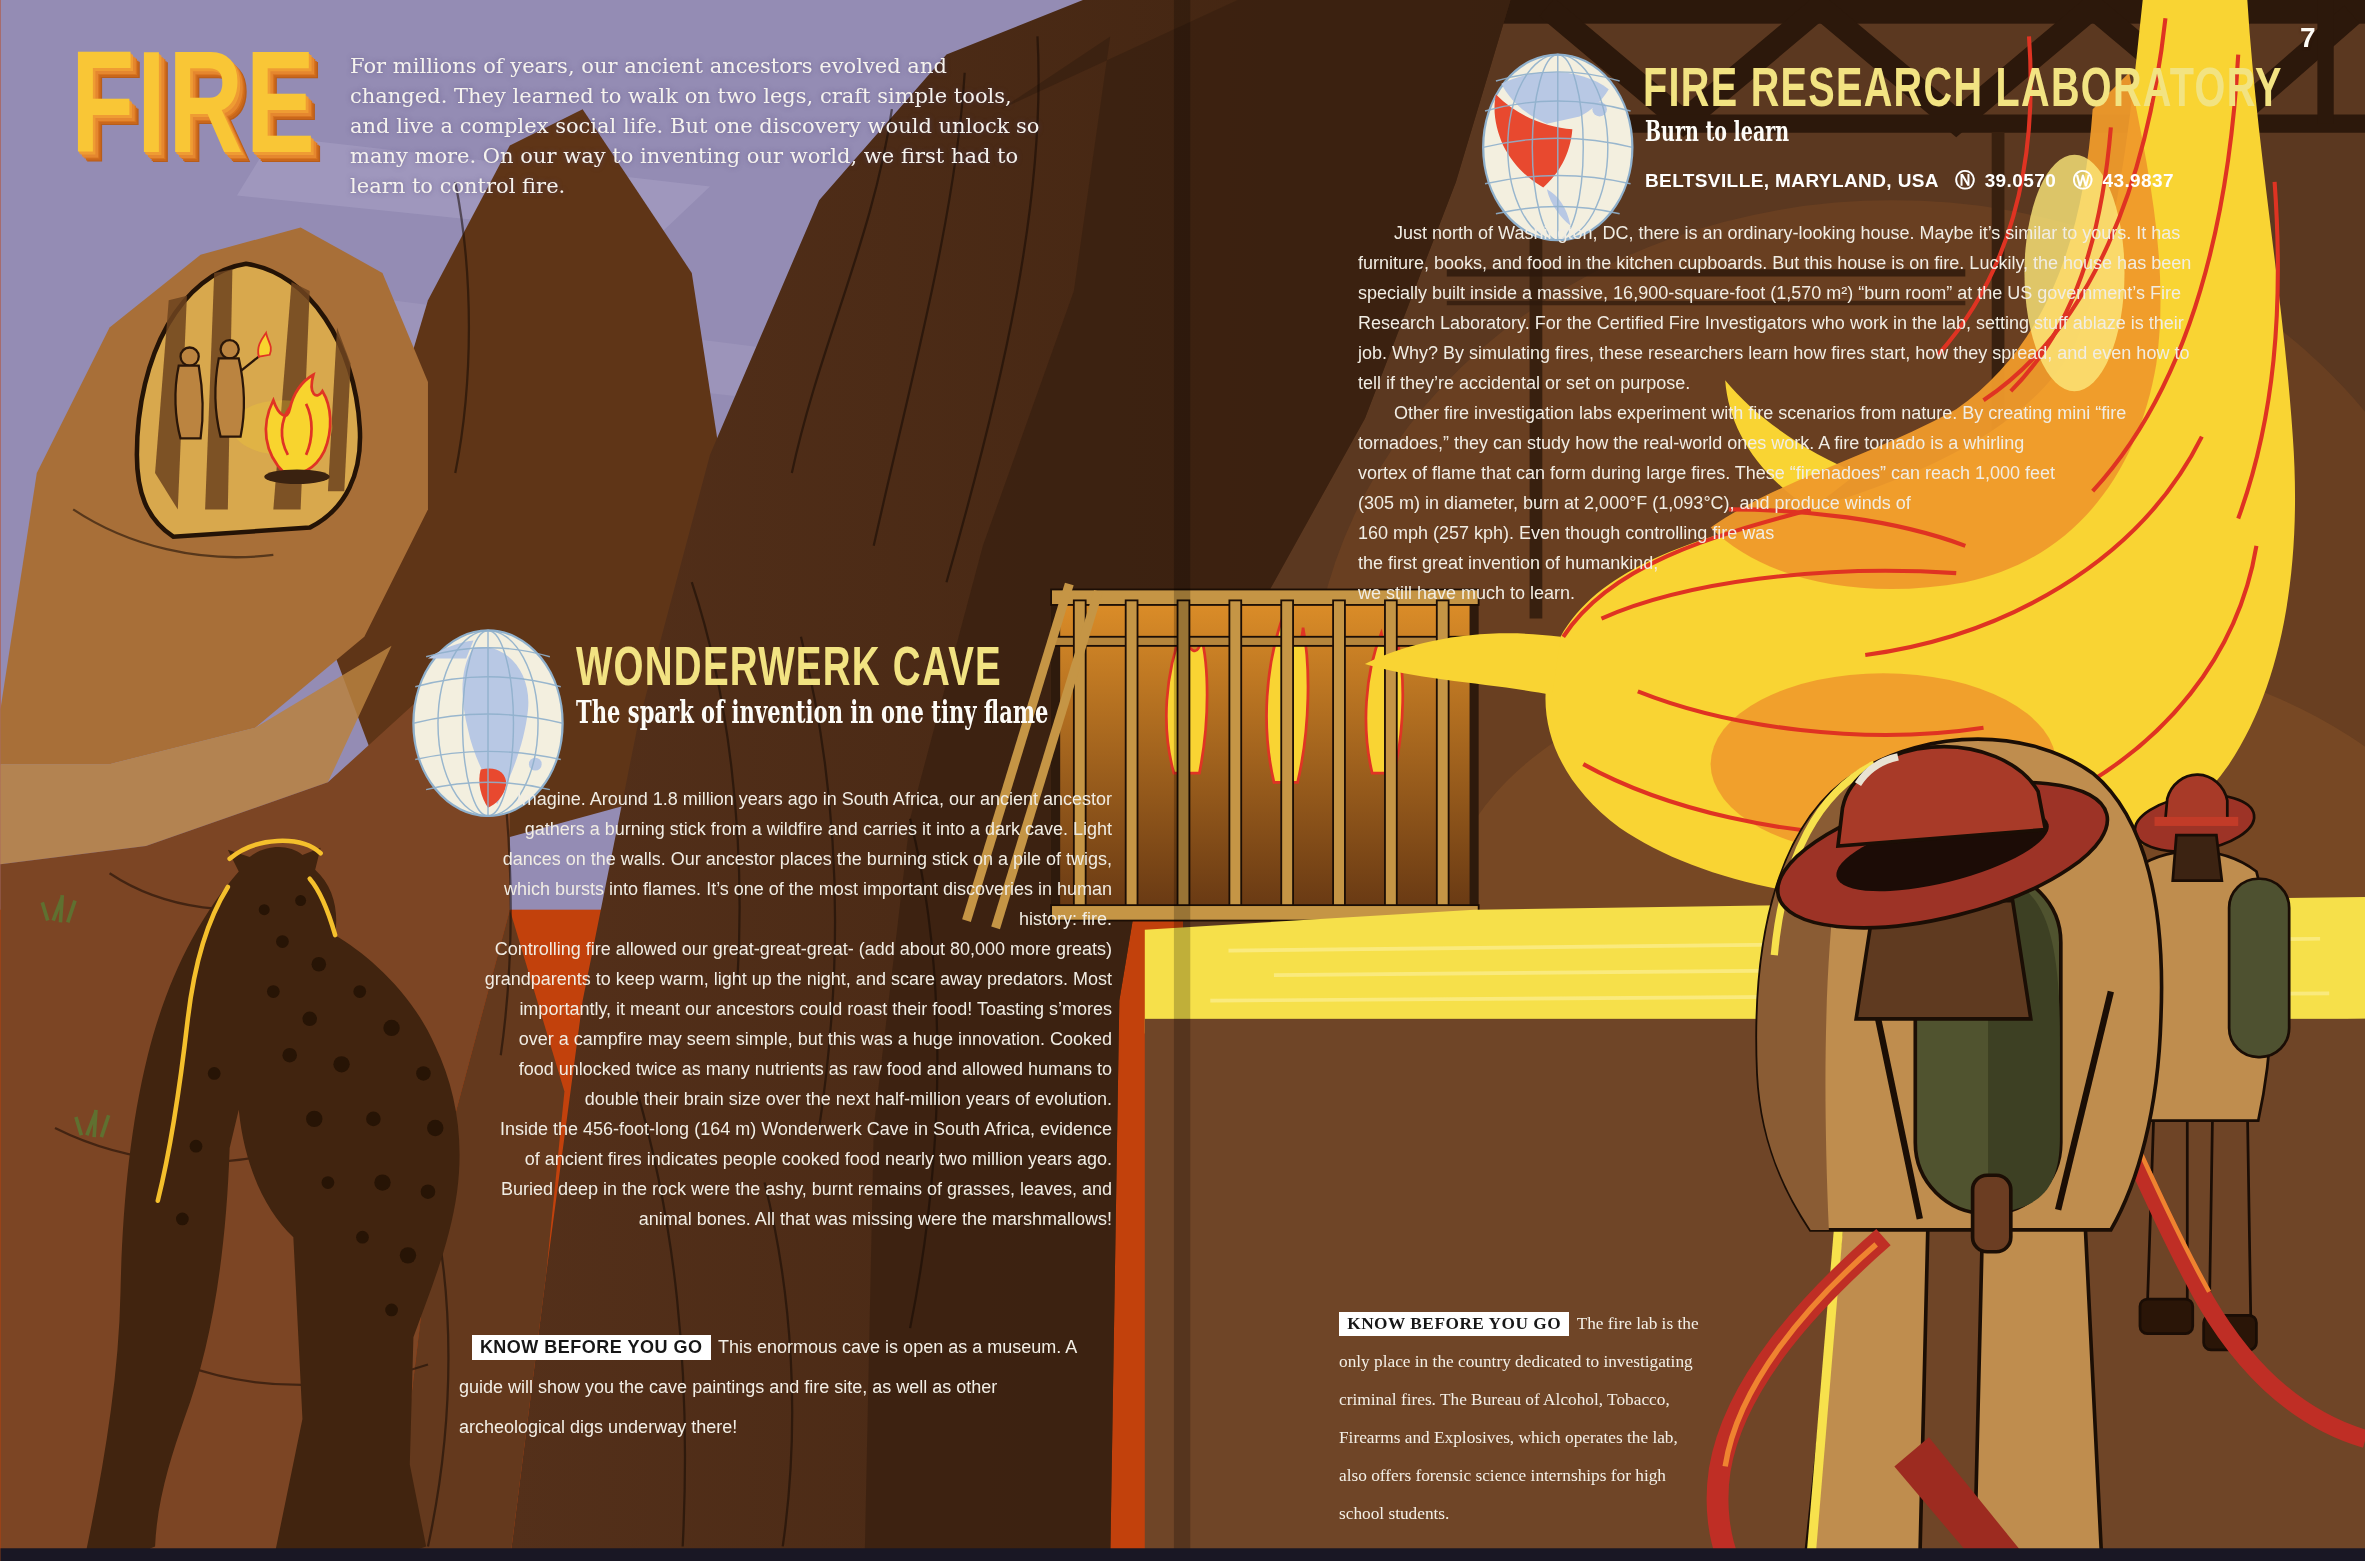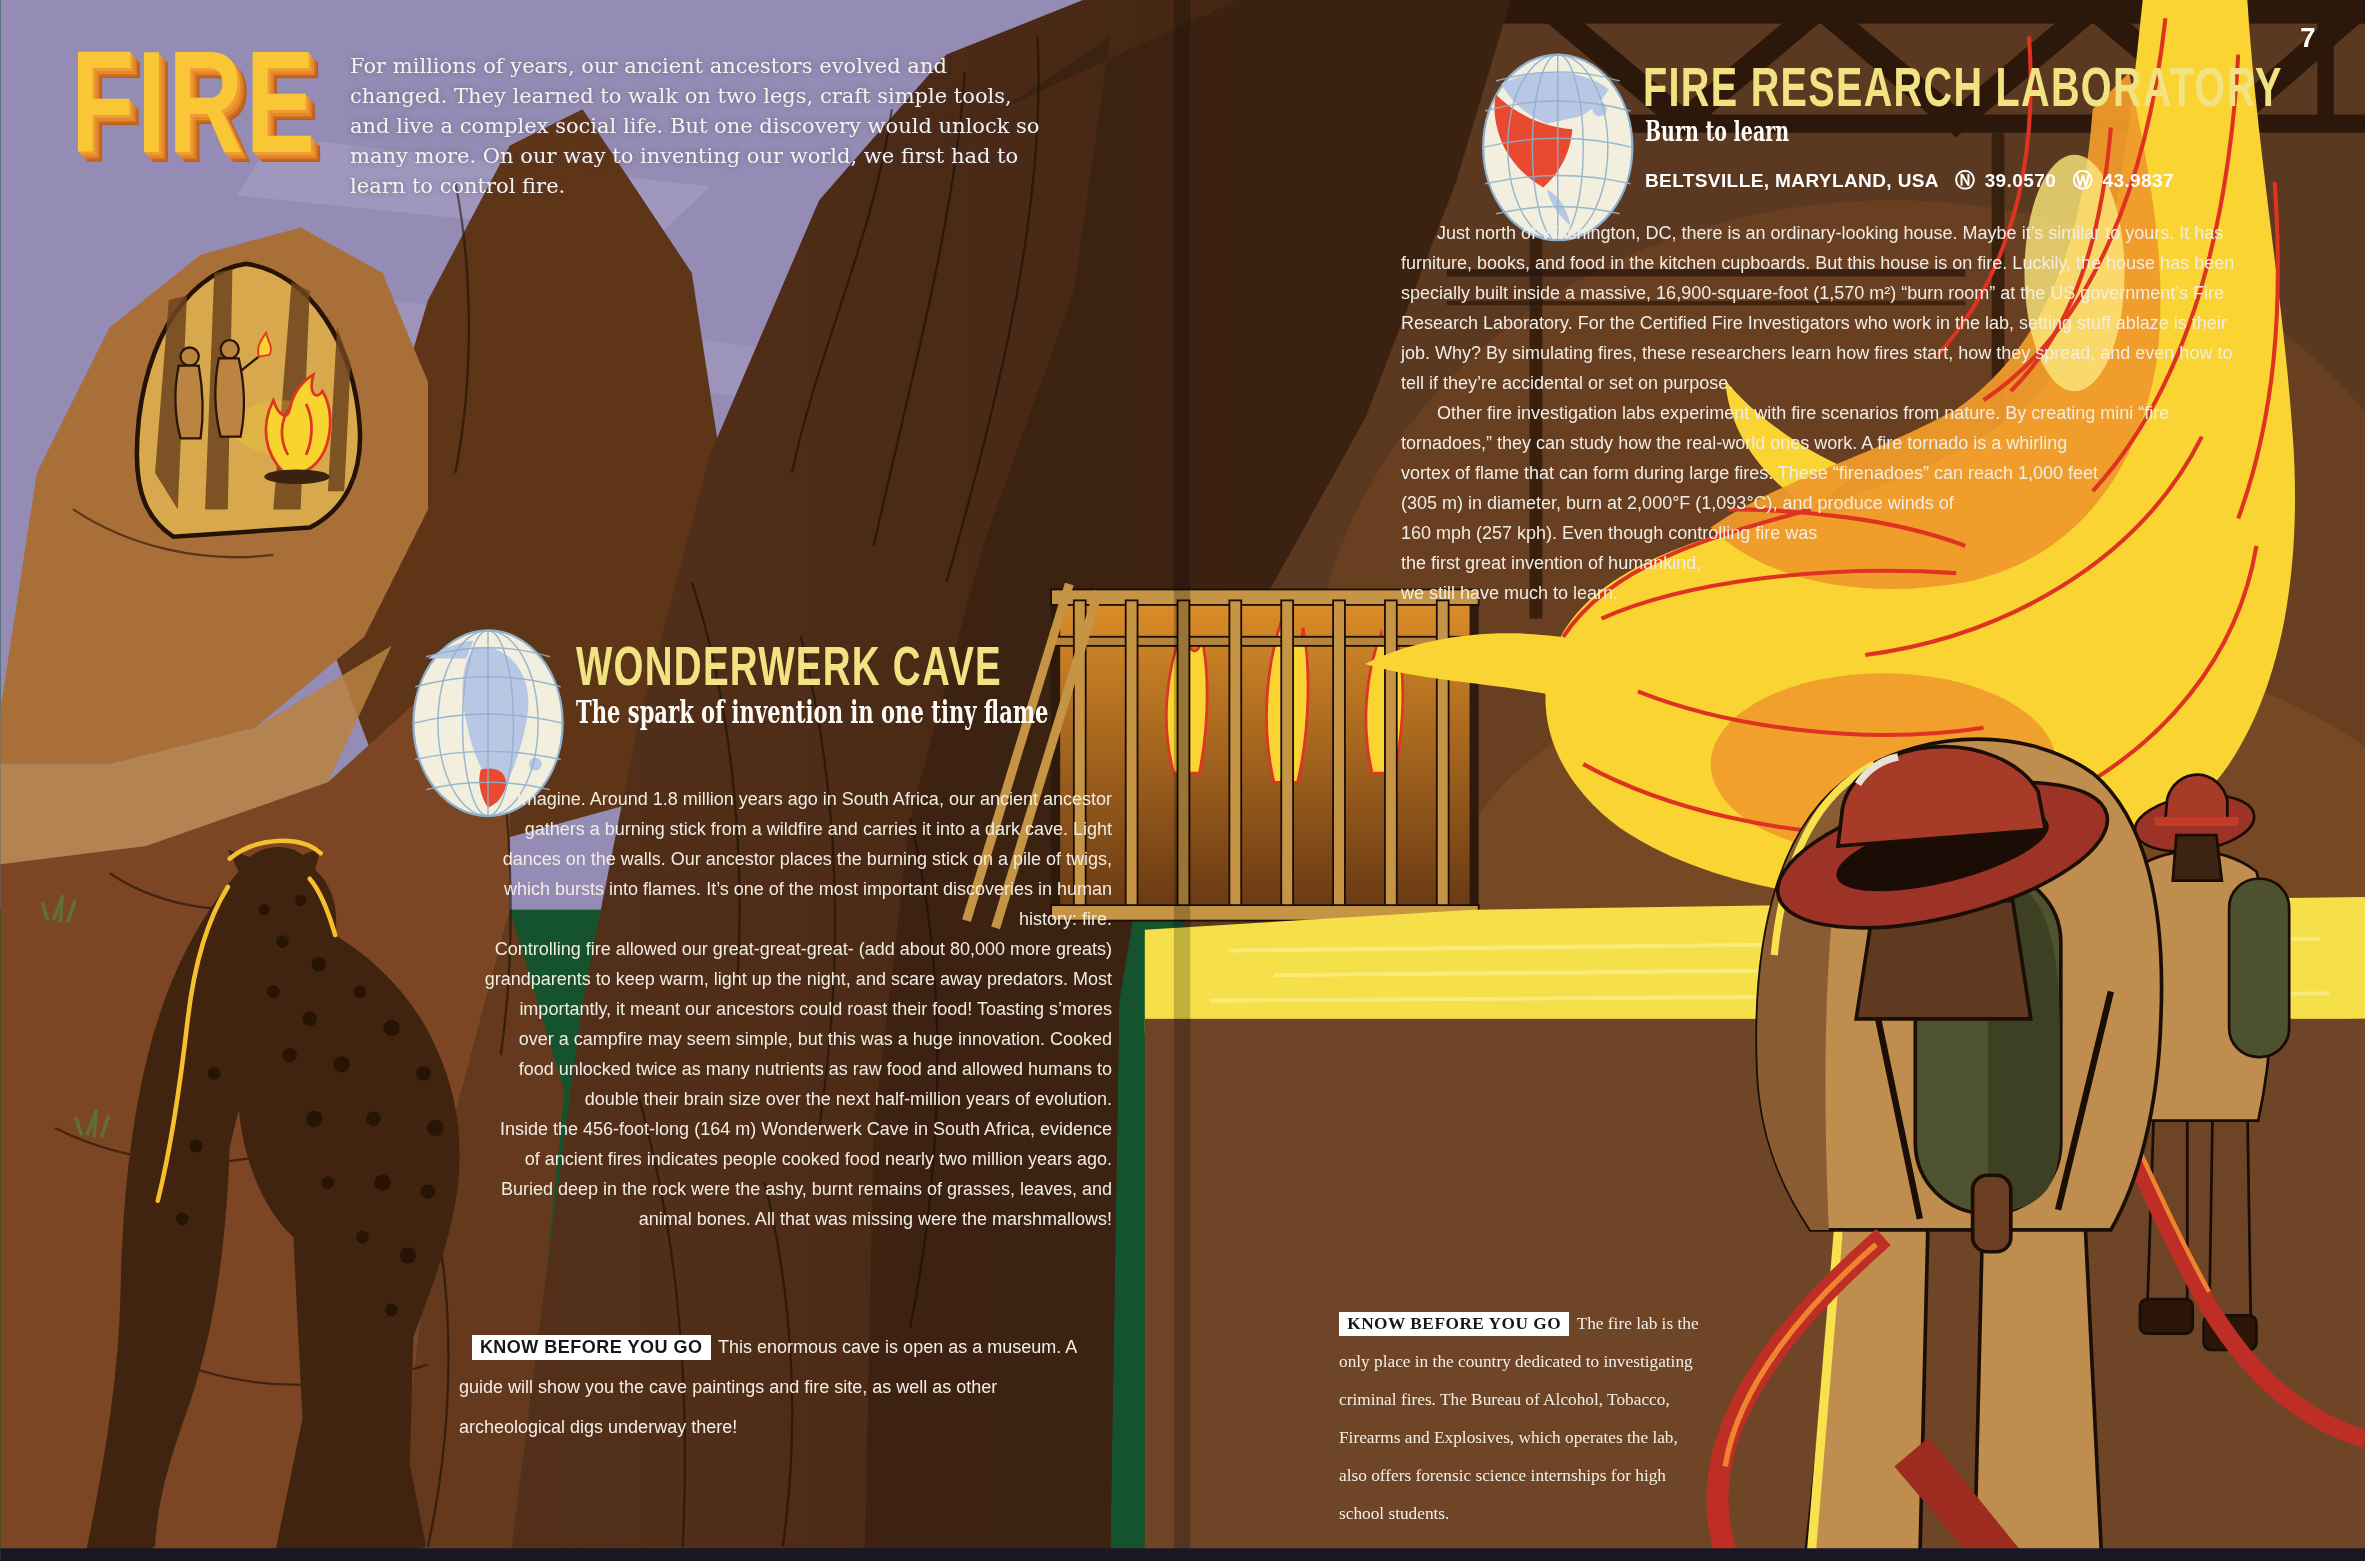--- a/index.html
+++ b/index.html
@@ -1,16 +1,16 @@
 <!DOCTYPE html>
 <html style="font-size:14.6px"><head>
 <meta charset="utf-8">
 <style>
   html,body{margin:0;padding:0;background:#222;}
-  .spread{position:relative;width:2366px;height:1561px;overflow:hidden;background:#14532d;
+  .spread{position:relative;width:2366px;height:1561px;overflow:hidden;background:#c2410c;
           font-family:"Liberation Sans",sans-serif;}
   .art{position:absolute;left:0;top:0;width:2366px;height:1561px;}
   .abs{position:absolute;}
   
   .fire-title{left:71px;top:31px;font-size:144px;font-weight:700;letter-spacing:3.6px;
     color:#f9c636;transform:scaleX(.72);transform-origin:left top;line-height:1;
     text-shadow:1.8px 1.8px 0 #ef9c33,3.6px 2.7px 0 #ef9c33,5.5px 4.5px 0 #e5872f,7.3px 5.5px 0 #e5872f,
                 9px 7.3px 0 #d8741f,11px 9px 0 #c9671c,12.7px 10px 0 #b85d1a;}
   .intro{left:350px;top:51px;width:691px;font-family:"DejaVu Serif",serif;font-size:21px;
     line-height:30px;color:#f6f3ee;text-shadow:0 0 5.5px rgba(80,70,120,.55);}
@@ -23,21 +23,21 @@
   .wc-sub{left:576px;top:697px;font-size:31px;}
   .frl-sub{left:1645px;top:118px;font-size:28px;}
   .loc{font-size:19px;font-weight:700;color:#ffffff;letter-spacing:0.4px;white-space:nowrap;}
   .wc-loc{left:576px;top:741px;}
   .frl-loc{left:1645px;top:167px;}
   .coord-sym{font-family:"DejaVu Sans",sans-serif;font-size:20px;margin:0 3.6px 0 11px;}
   
   .bodytxt{font-size:18px;line-height:30px;color:#f1ede4;}
   .bodytxt p{margin:0;}
   .wc-body{left:471px;top:784px;width:628px;text-align:right;margin-left:13px;}
-  .frl-body{left:1401px;top:218px;width:866px;text-align:left;}
+  .frl-body{left:1358px;top:218px;width:866px;text-align:left;}
   .frl-body p{text-indent:36px;}
   .sp{float:right;clear:right;}
   .sp1{width:7.3px;height:238px;}.sp2{width:155px;height:60px;}.sp3{width:291px;height:30px;}
   .sp4{width:428px;height:30px;}.sp5{width:546px;height:58px;}
   
   .kbyg{color:#f3efe6;}
   .kbyg-left{left:459px;top:1327px;width:641px;font-size:18px;line-height:40px;text-indent:12.7px;}
   .kbyg-right{left:1339px;top:1305px;width:360px;font-size:17.3px;line-height:38px;font-family:Liberation Serif, serif;}
   .kbyg-label{background:#ffffff;color:#161616;font-weight:700;letter-spacing:0.5px;
     padding:1.8px 8.2px 2.7px;margin-right:7.3px;white-space:nowrap;}

